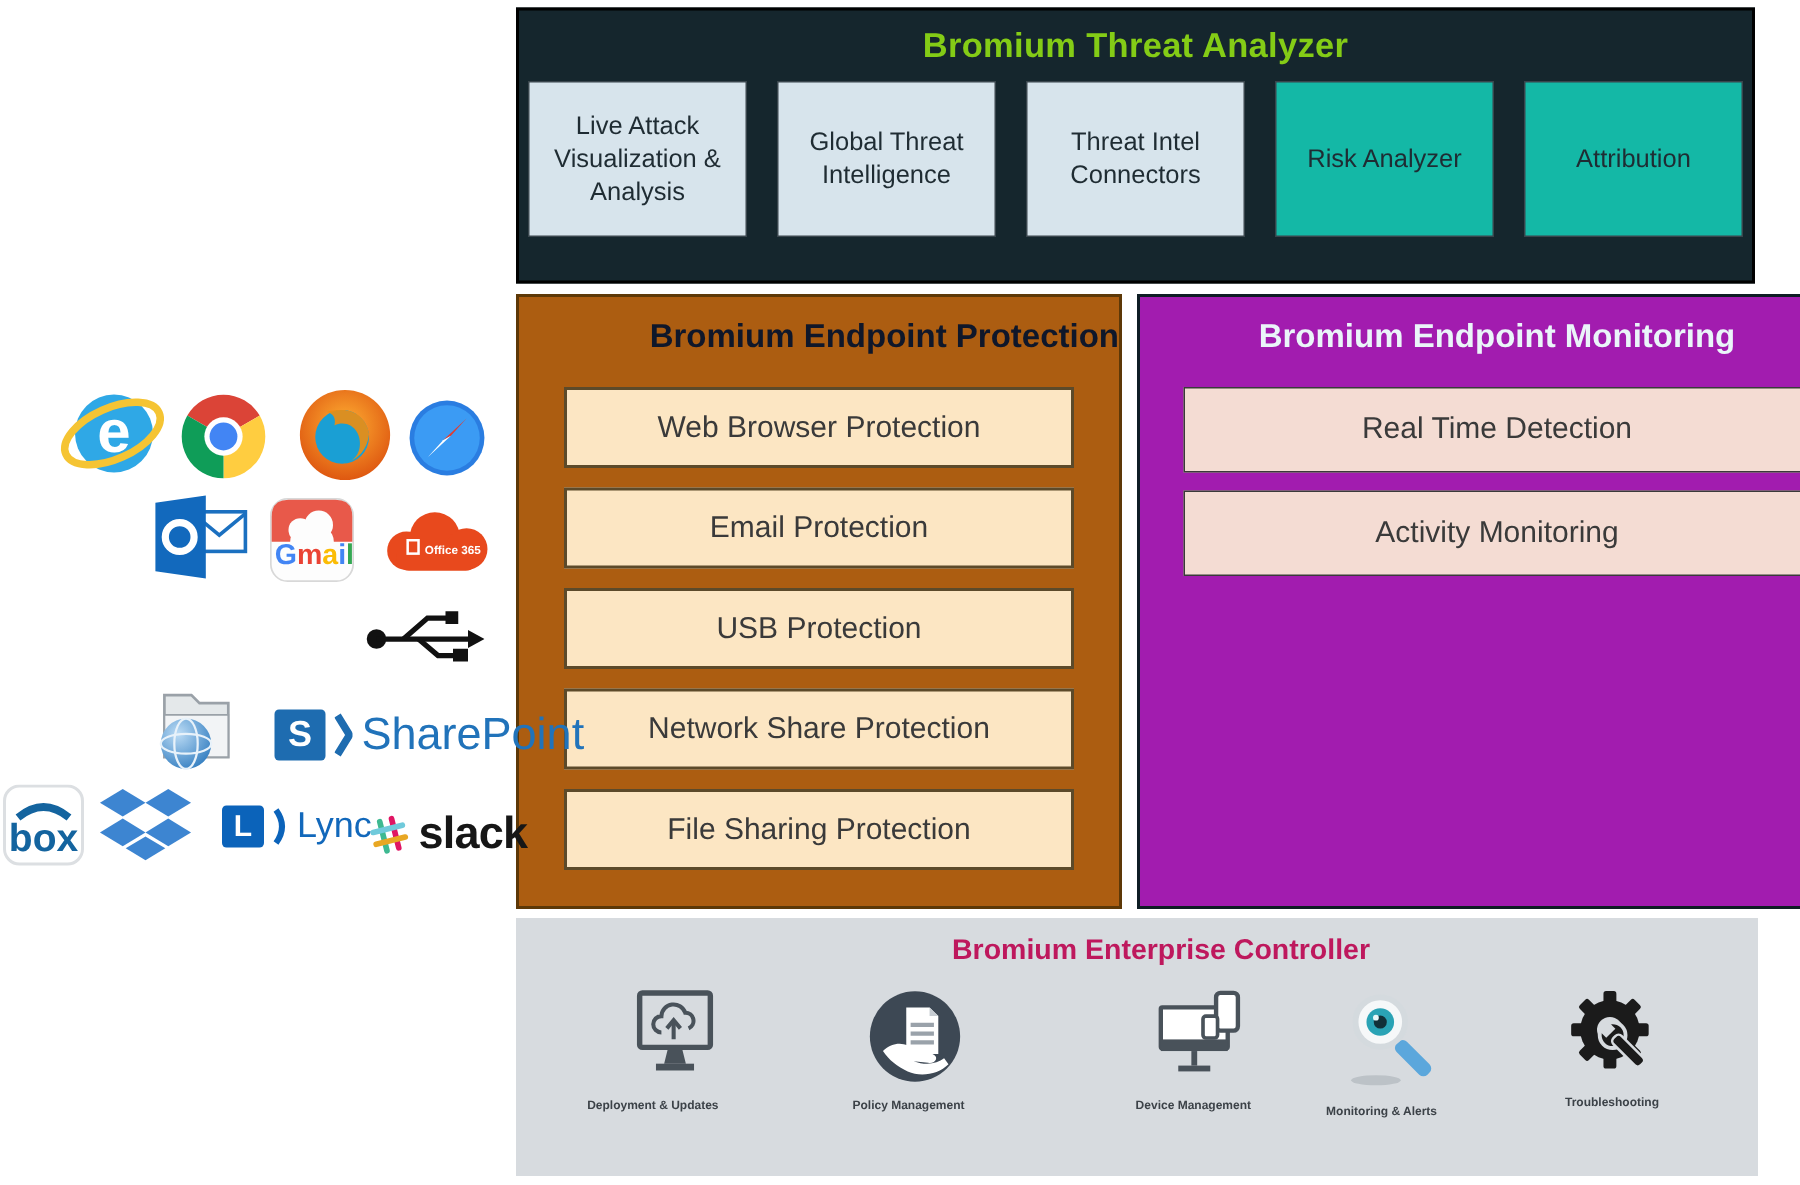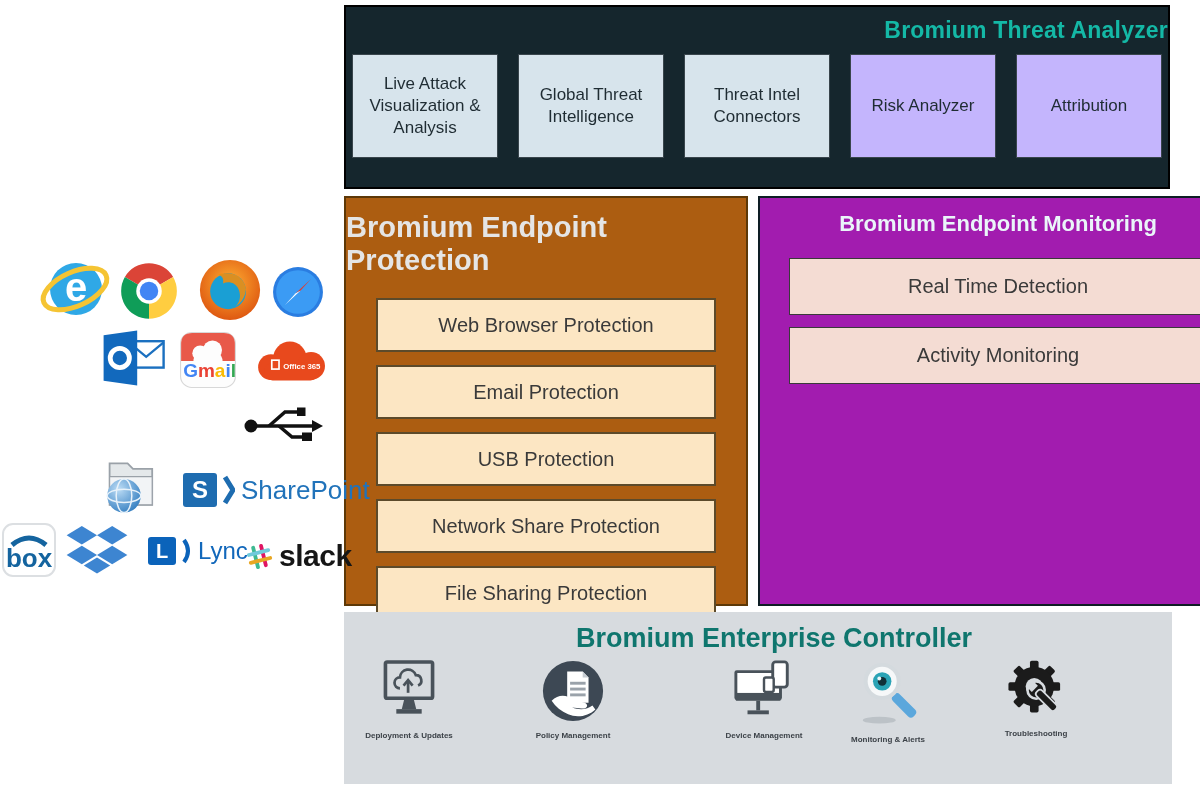--- a/index.html
+++ b/index.html
@@ -3,62 +3,62 @@
 <meta charset="utf-8">
 <style>
   * { box-sizing: border-box; margin: 0; padding: 0; }
   html, body { width: 1200px; height: 790px; background: #fff; overflow: hidden;
                font-family: "Liberation Sans", sans-serif; }
   .abs { position: absolute; }
 
   
   #threat-panel { left: 344px; top: 5px; width: 826px; height: 184px;
                   background: #15262d; border: 2px solid #000; }
-  .ta-title { text-align: right; padding-top: 10px; font-size: 23px; font-weight: bold;
-              color: #14b8a6; letter-spacing: .2px; }
+  .ta-title { text-align: center; padding-top: 10px; font-size: 23px; font-weight: bold;
+              color: #84cc16; letter-spacing: .2px; }
   .ta-row { position: absolute; left: 6px; right: 6px; top: 47px; display: flex; gap: 20px; }
   .module-box { flex: 1; height: 104px; background: #d7e4ec; border: 1px solid #39454c;
                 display: flex; align-items: center; justify-content: center; text-align: center;
                 font-size: 17px; line-height: 1.3; color: #1f2c33; padding: 4px 8px; }
-  .module-box.gray { background: #c4b5fd; }
+  .module-box.gray { background: #14b8a6; }
 
   
   #protection-panel { left: 344px; top: 196px; width: 404px; height: 410px;
                       background: #ac5d11; border: 2px solid #5d3807; }
-  .bep-title { text-align: left; margin-top: 13px; font-size: 29px; font-weight: bold;
-               color: #e5e5e5; }
+  .bep-title { text-align: right; margin-top: 13px; font-size: 22px; font-weight: bold;
+               color: #0f172a; }
   .bep-items { margin-top: 21px; border-radius: 27px; }
   .protect-item { height: 54px; margin: 0 30px 13px 30px; background: #fce6c3;
                   border: 2px solid #5c4a2a; display: flex; align-items: center;
                   justify-content: center; font-size: 20px; color: #3a3a3a; }
 
   
   #monitoring-panel { left: 758px; top: 196px; width: 480px; height: 410px;
                       background: #a21caf; border: 2px solid #0e1d24; }
   .bem-title { text-align: center; margin-top: 13px; font-size: 22px; font-weight: bold;
                color: #eaf5f9; }
   .bem-items { margin-top: 21px; }
   .monitor-item { height: 57px; margin: 0 29px 12px 29px; background: #f4dcd3;
                   border: 1px solid #3a3a3a; display: flex; align-items: center;
                   justify-content: center; font-size: 20px; color: #3a3a3a; }
 
   
   #controller-panel { left: 344px; top: 612px; width: 828px; height: 172px; background: #d7dbdf; }
-  .bec-title { text-align: center; margin-top: 11px; font-size: 27px; font-weight: bold; color: #0f766e; padding-left: 32px; }
-  .bec-fn { position: absolute; top: 46px; width: 140px; text-align: center; }
+  .bec-title { text-align: center; margin-top: 11px; font-size: 19px; font-weight: bold; color: #be185d; padding-left: 32px; }
+  .bec-fn { position: absolute; top: 46px; width: 140px; text-align: right; }
   .bec-fn .fn-icon { display: inline-block; height: 66px; }
   .bec-label { margin-top: 3px; font-size: 8px; font-weight: bold; color: #3c4248; }
 
   
   .appicon { position: absolute; }
   .brandrow { position: absolute; display: flex; align-items: center; gap: 6px; }
   .sp-square { width: 34px; height: 34px; background: #1e6cb0; border-radius: 3px; color: #fff;
                font-size: 24px; font-weight: bold; display: flex; align-items: center;
                justify-content: center; }
-  .sp-text { font-size: 26px; color: #2173ba; }
+  .sp-text { font-size: 30px; color: #2173ba; }
   .lync-square { width: 28px; height: 28px; background: #0b63ba; border-radius: 3px; color: #fff;
                  font-size: 20px; font-weight: bold; display: flex; align-items: center;
                  justify-content: center; }
   .lync-text { font-size: 24px; color: #1268bb; }
   .slack-text { font-size: 30px; font-weight: 800; color: #161616; letter-spacing: -0.5px; }
   .gmail-text { font-size: 19px; font-weight: bold; }
   .gmail-text .g1, .gmail-text .g4 { color: #4285f4; }
   .gmail-text .g2 { color: #ea4335; }
   .gmail-text .g3 { color: #fbbc05; }
   .gmail-text .g5 { color: #34a853; }

